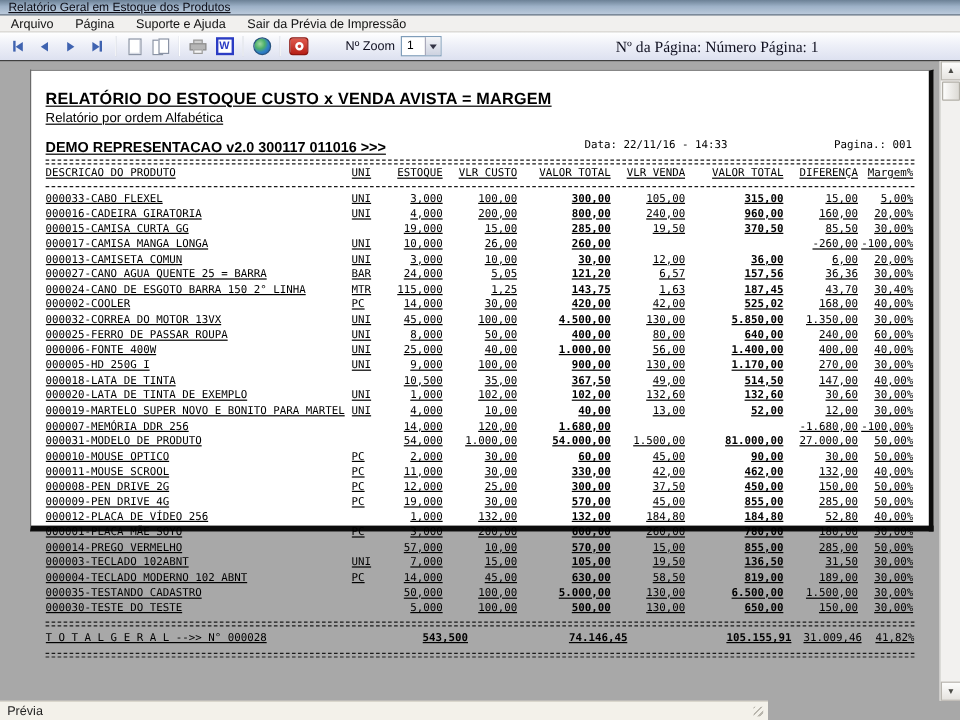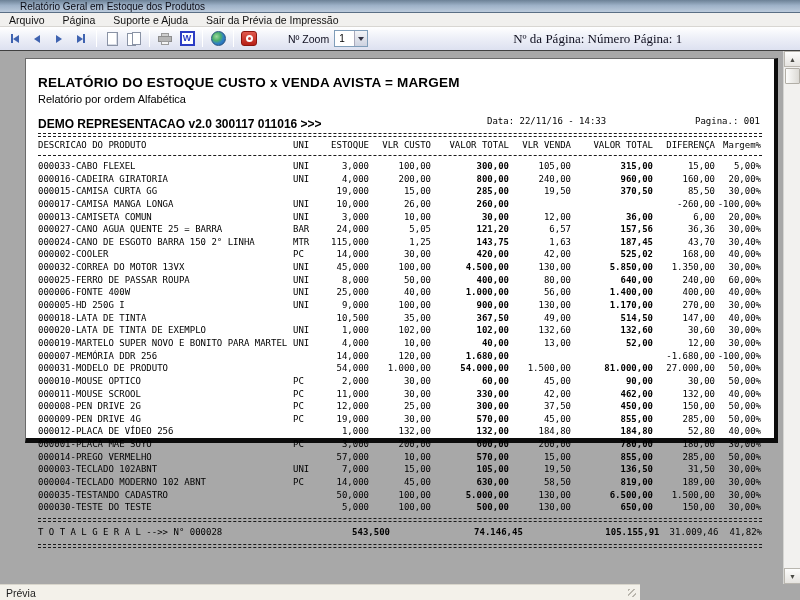--- a/index.html
+++ b/index.html
@@ -4,21 +4,21 @@
 <style>
   * { margin:0; padding:0; box-sizing:border-box; }
   html,body { width:800px; height:600px; overflow:hidden; }
   body { font-family:"Liberation Sans", sans-serif; }
   .window { position:relative; width:800px; height:600px; background:#a8a8a8; overflow:hidden; }
 
   
   .titlebar { position:absolute; top:0; left:0; width:800px; height:13px;
     background:linear-gradient(180deg,#6c8196 0%,#9db1c7 45%,#bccbdc 100%);
     border-bottom:1px solid #5a6e84; display:flex; align-items:center; }
-  .titlebar-text { font-size:10px; color:#0b0b14; padding-left:20px; line-height:13px; }
+  .titlebar-text { font-size:10px; color:#0b0b14; padding-left:7px; line-height:13px;text-decoration:underline; }
 
   
   .menubar { position:absolute; top:13px; left:0; width:800px; height:14px;
     background:#f1f0ee; border-bottom:1px solid #d8d6d2; display:flex; align-items:center; }
   .menu-item { font-size:10.5px; color:#111; padding:0 9px; line-height:14px; cursor:default; }
 
   
   .toolbar { position:absolute; top:27px; left:0; width:800px; height:23px;
     background:linear-gradient(180deg,#ffffff 0%,#eef0f8 45%,#dde1f0 100%);
     display:flex; align-items:center; padding-left:4px; }
@@ -53,21 +53,21 @@
   .combo .dd { width:13px; height:15px; background:linear-gradient(180deg,#f3f4f7,#cdd2e0); border-left:1px solid #aab;
     display:flex; align-items:center; justify-content:center; }
   .combo .dd::after { content:""; width:0; height:0; border-left:3px solid transparent; border-right:3px solid transparent; border-top:4px solid #334; }
   .tb-pageinfo { font-size:13px; color:#101020; margin-left:145px;font-family:Liberation Serif, serif; }
 
   
   .workspace { position:absolute; top:50px; left:0; width:800px; height:534px;
     background:#a8a8a8; border-top:1px solid #404040; }
   .page { position:absolute; left:25px; top:7px; width:753px; height:385px; background:#fff;
     border:1px solid #6a6a6a; border-right:4px solid #0c0c0c; border-bottom:5px solid #0c0c0c;
-    padding:16px 12px 0 12px; }
+    padding:16px 12px 0 12px;text-decoration:underline; }
 
   .rpt-title { font-size:13.5px; font-weight:bold; color:#000; letter-spacing:0.2px; }
   .rpt-subtitle { font-size:11px; color:#000; margin-top:3px; }
   .rpt-demoline { position:relative; margin-top:9px; height:15px; }
   .rpt-company { font-size:12px; font-weight:bold; color:#000; }
   .mono { font-family:"DejaVu Sans Mono", monospace; }
   .rpt-date { position:absolute; left:405px; top:2px; font-size:9px;padding-left:44px; }
   .rpt-page { position:absolute; right:2px; top:2px; font-size:9px; }
 
   .rule { height:4px; border-top:1px dashed #1a1a1a; border-bottom:1px dashed #1a1a1a; margin-top:4px; }

